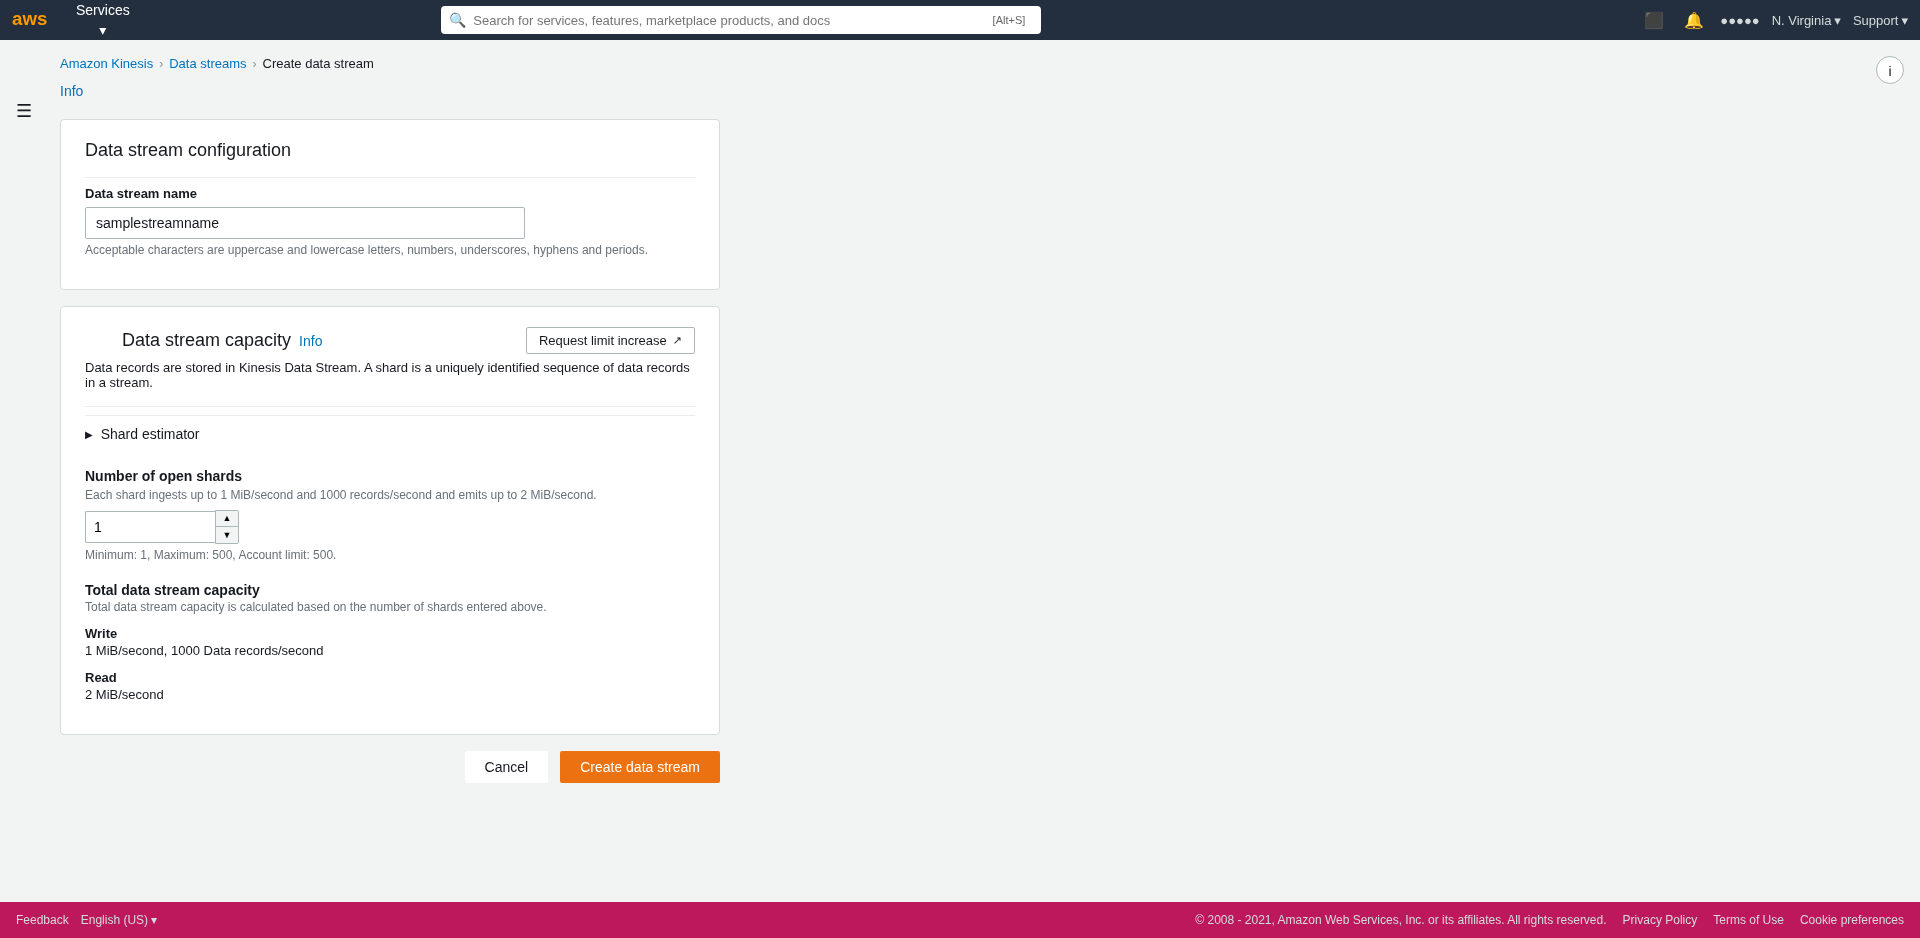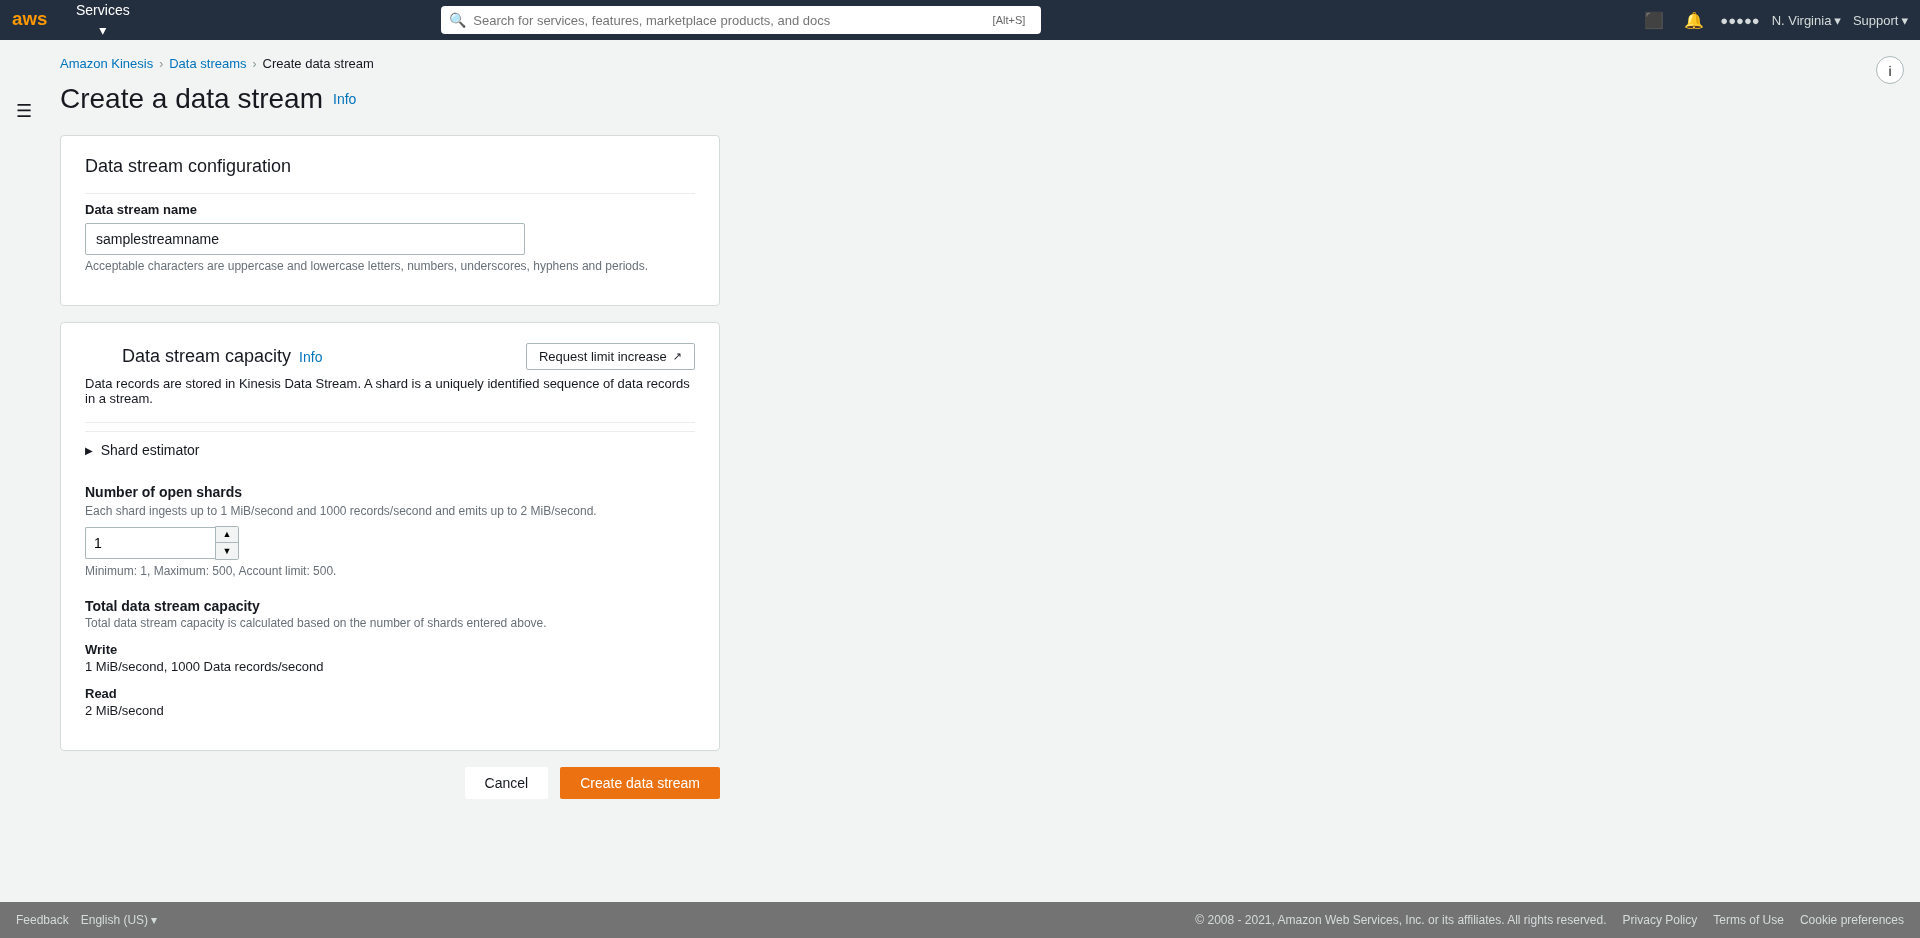--- a/index.html
+++ b/index.html
@@ -338,21 +338,21 @@
       border: none;
       padding: 8px 20px;
       font-size: 14px;
       cursor: pointer;
       border-radius: 2px;
       font-weight: 500;
     }
 
     
     .footer {
-      background: #737373;
+      background: #be185d;
       color: #d5dbdb;
       font-size: 12px;
       padding: 0 16px;
       height: 36px;
       display: flex;
       gap: 16px;
       flex-shrink: 0;
     }
     .footer-left { display: flex; align-items: center; gap: 12px; }
     .footer-right { margin-left: auto; display: flex; align-items: center; gap: 16px; }
@@ -437,21 +437,20 @@
 
   <div class="breadcrumb" style="padding-left: 20px;">
     <a href="#">Amazon Kinesis</a>
     <span class="breadcrumb-sep">›</span>
     <a href="#">Data streams</a>
     <span class="breadcrumb-sep">›</span>
     <span class="breadcrumb-current">Create data stream</span>
   </div>
 
   <div class="page-title-row" style="padding-left: 20px;">
-    <h1 class="page-title">Create a data stream</h1>
     <a href="#" class="info-link">Info</a>
   </div>
 
   <div style="padding-left: 20px;">
 
     <div class="card">
       <div class="card-title">Data stream configuration</div>
       <hr class="divider-line">
       <div class="form-group">
         <label class="form-label">Data stream name</label>

